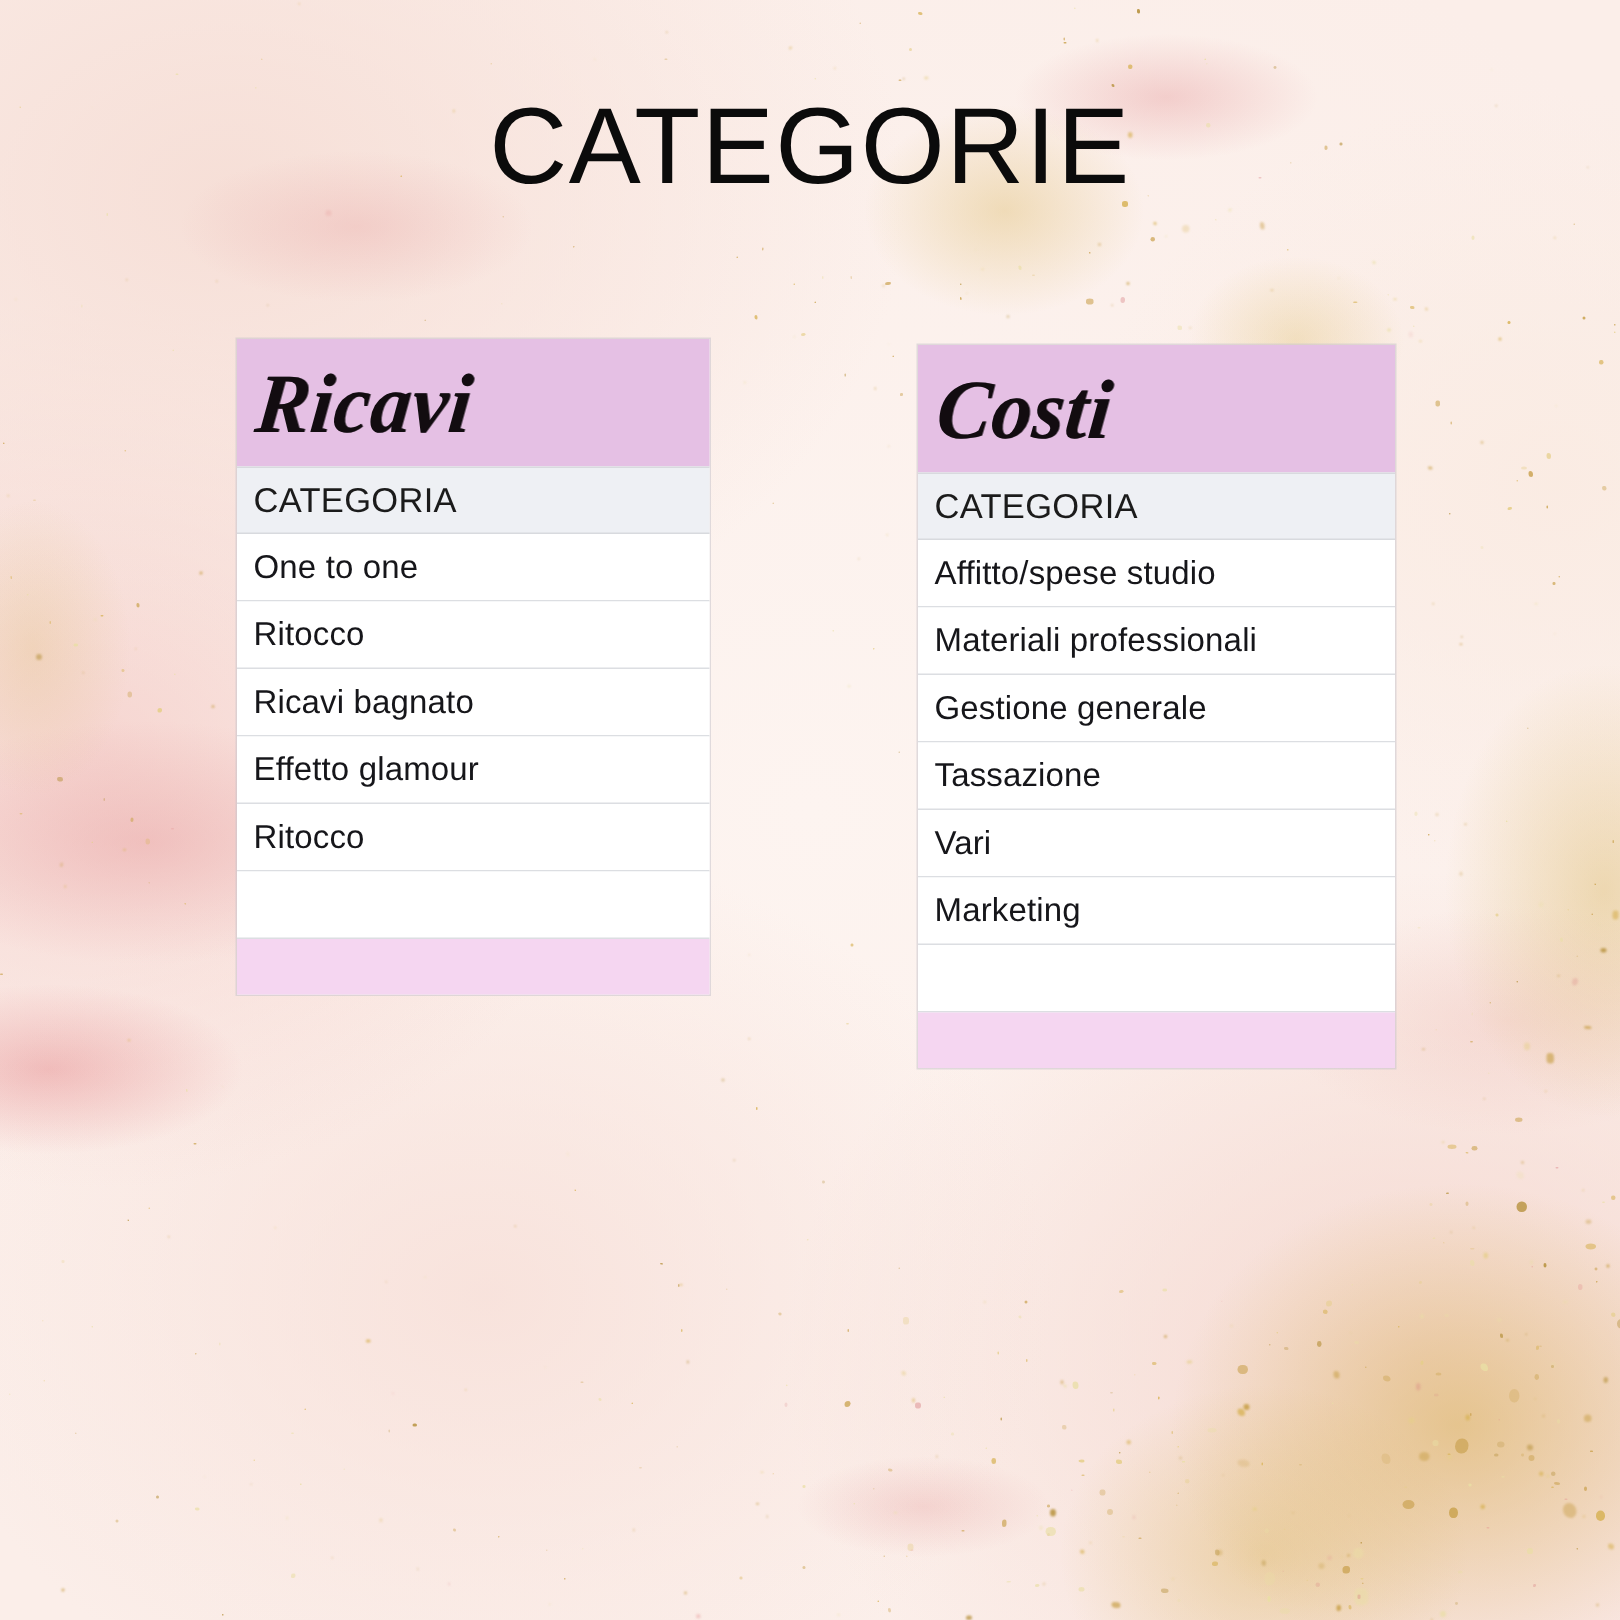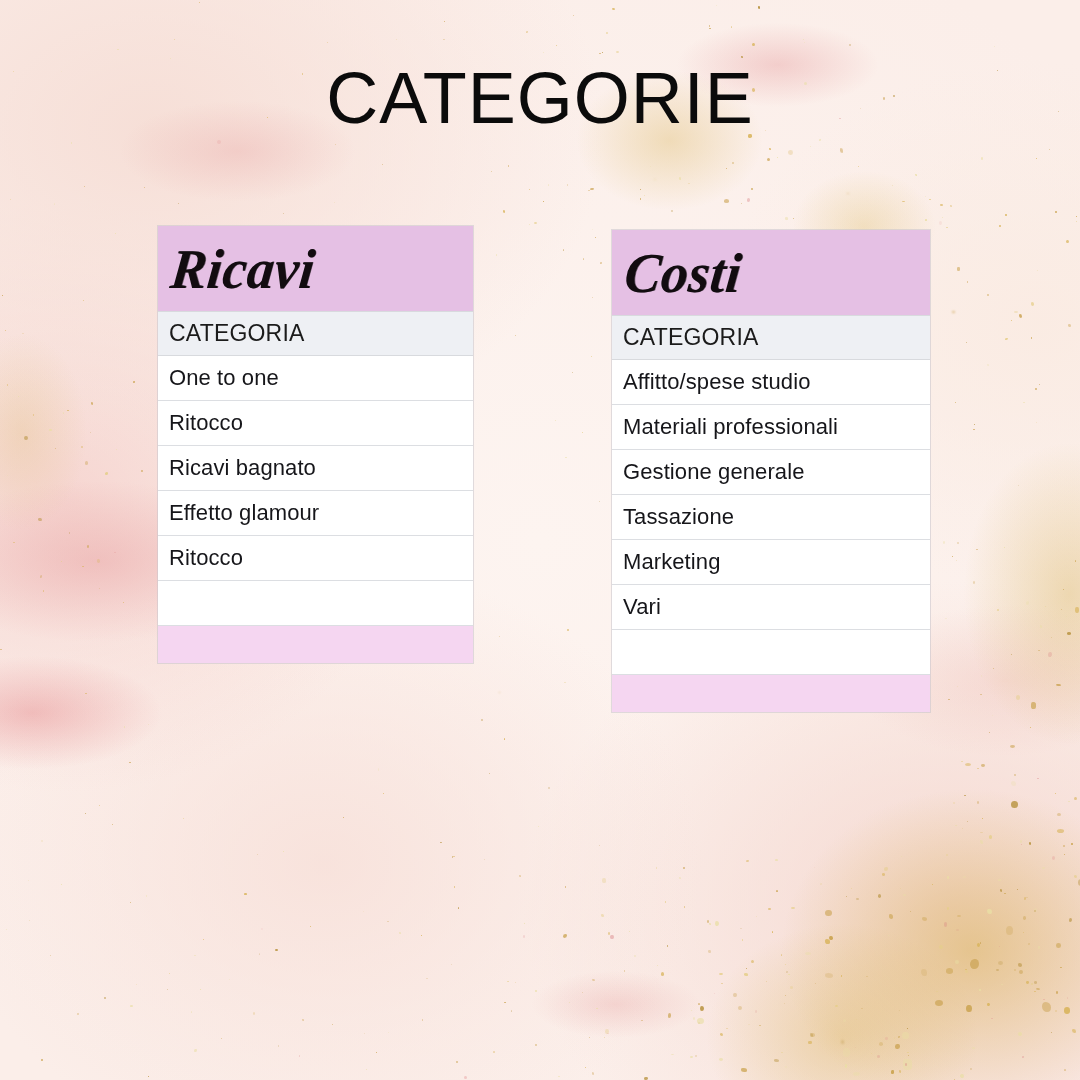--- a/index.html
+++ b/index.html
@@ -736,23 +736,23 @@
       <div class="t-row">
         <span class="t-row-text">Materiali professionali</span>
       </div>
       <div class="t-row">
         <span class="t-row-text">Gestione generale</span>
       </div>
       <div class="t-row">
         <span class="t-row-text">Tassazione</span>
       </div>
       <div class="t-row">
+        <span class="t-row-text">Vari</span>
+      </div>
+      <div class="t-row">
         <span class="t-row-text">Marketing</span>
-      </div>
-      <div class="t-row">
-        <span class="t-row-text">Vari</span>
       </div>
       <div class="t-row empty">
         <span class="t-row-text"></span>
       </div>
     </div>
   <div class="table-footer"></div>
 </div>
 
 </body></html>

